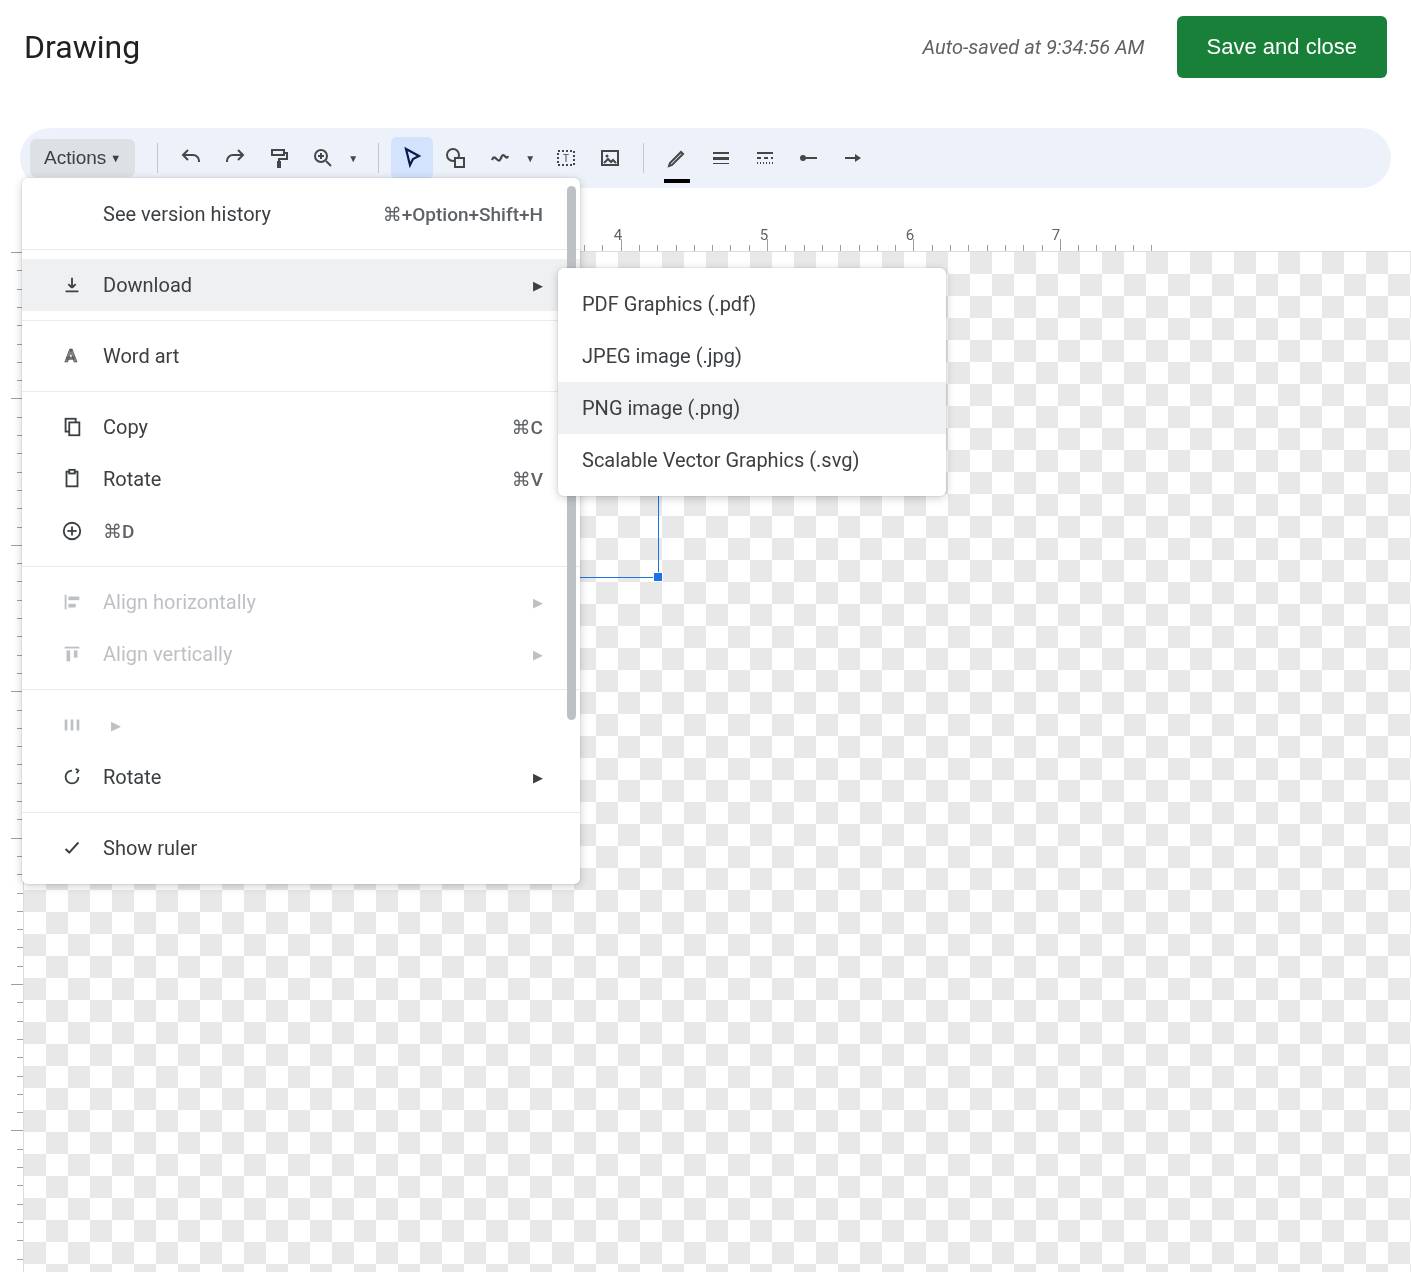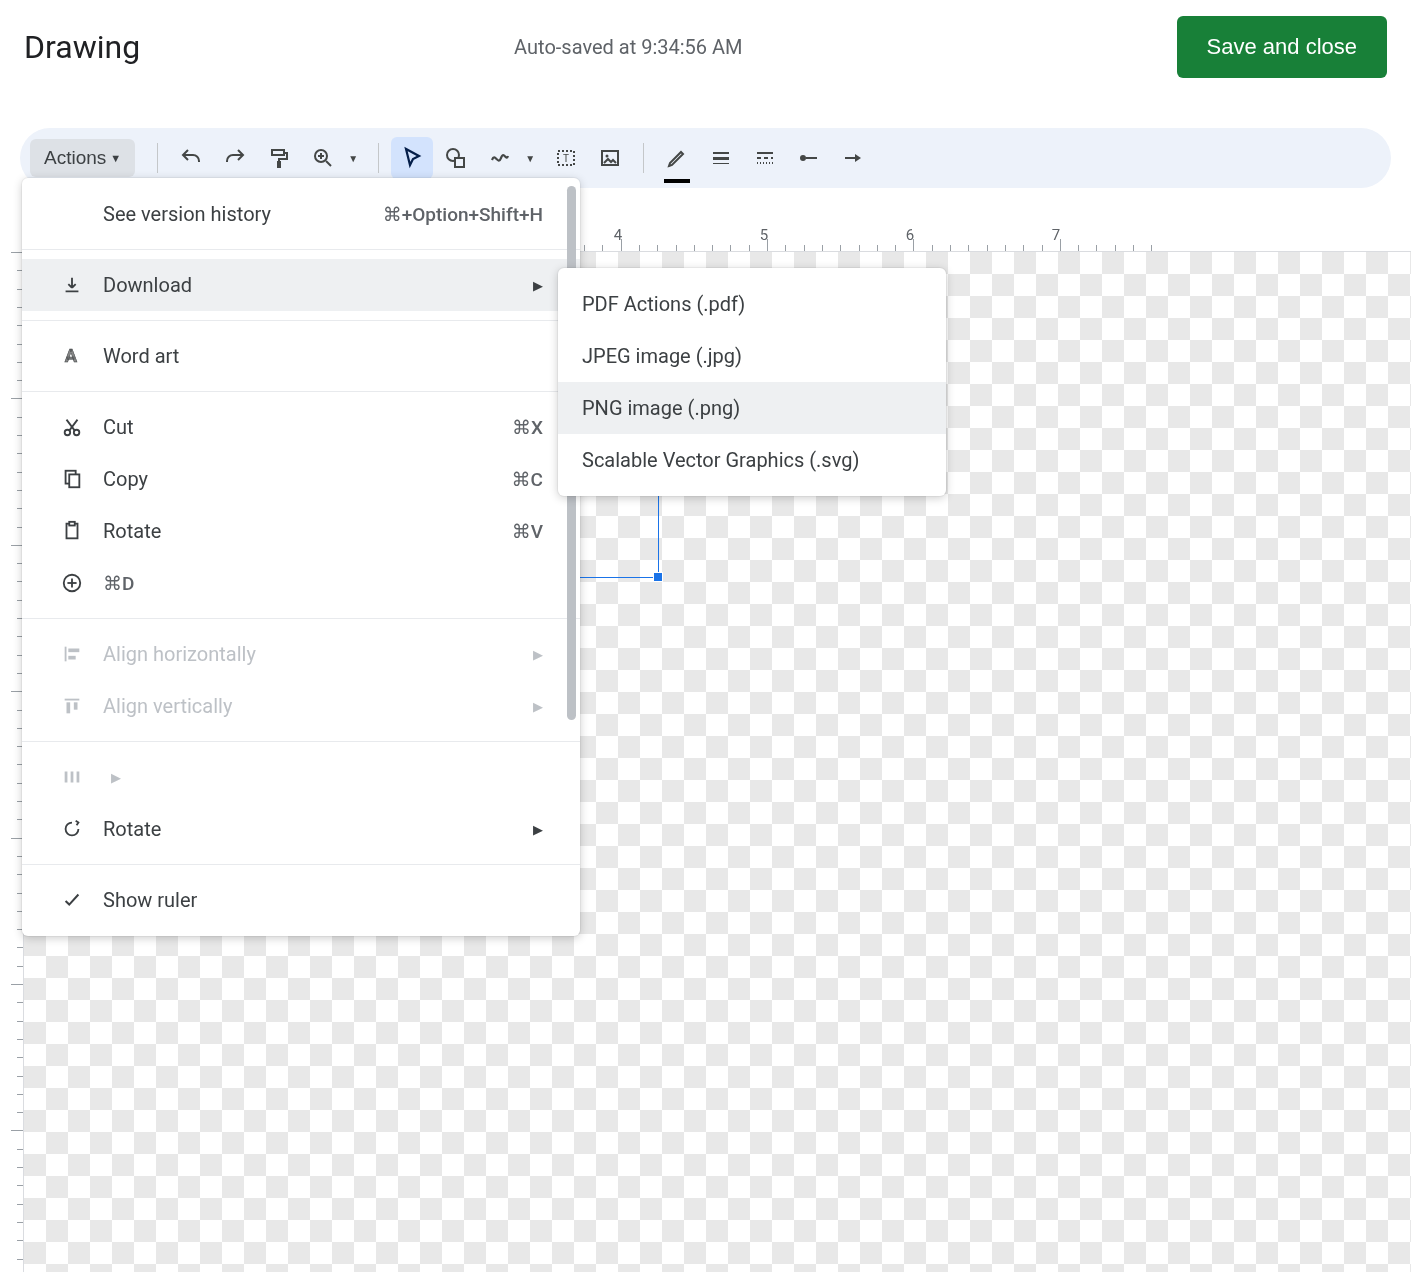--- a/index.html
+++ b/index.html
@@ -20,22 +20,23 @@
 .title {
   font-size: 32px;
   color: #202124;
   font-weight: 400;
   flex: 0 0 auto;
 }
 .autosave {
   font-size: 20px;
   color: #5f6368;
   flex: 1;
-  text-align: center;
+  text-align: right;
   margin-left: -60px;
+  font-style: italic;
 }
 .save-btn {
   background: #188038;
   color: #fff;
   border: none;
   border-radius: 6px;
   padding: 18px 30px;
   font-size: 22px;
   font-weight: 500;
   cursor: pointer;
@@ -500,31 +501,20 @@
           <text x="4" y="19" font-size="20" font-weight="bold" fill="#888" stroke="#3c4043" stroke-width="0.6">A</text>
         </svg>
     </span>
     <span class="label">Word art</span>
   </div>
   <div class="dd-sep"></div>
 
   <div class="dd-item">
     <span class="icon">
       <svg viewBox="0 0 24 24" width="22" height="22">
-          <circle cx="7" cy="18" r="3" fill="none" stroke="#3c4043" stroke-width="2"></circle>
-          <circle cx="17" cy="18" r="3" fill="none" stroke="#3c4043" stroke-width="2"></circle>
-          <path d="M9 16L18 4M15 16L6 4" stroke="#3c4043" stroke-width="2"></path>
-        </svg>
-    </span>
-    <span class="label">Cut</span>
-    <span class="shortcut">⌘X</span>
-  </div>
-  <div class="dd-item">
-    <span class="icon">
-      <svg viewBox="0 0 24 24" width="22" height="22">
           <rect x="5" y="3" width="11" height="14" fill="none" stroke="#3c4043" stroke-width="2"></rect>
           <rect x="9" y="7" width="11" height="14" fill="#fff" stroke="#3c4043" stroke-width="2"></rect>
         </svg>
     </span>
     <span class="label">Copy</span>
     <span class="shortcut">⌘C</span>
   </div>
   <div class="dd-item">
     <span class="icon">
       <svg viewBox="0 0 24 24" width="22" height="22">
@@ -598,21 +588,21 @@
       <svg viewBox="0 0 24 24" width="22" height="22">
           <path d="M5 13l4 4 10-11" fill="none" stroke="#3c4043" stroke-width="2.2"></path>
         </svg>
     </span>
     <span class="label">Show ruler</span>
   </div>
 </div>
 
 <div class="submenu">
   <div class="sub-item">
-    <span>PDF Actions (.pdf)</span>
+    <span>PDF Graphics (.pdf)</span>
   </div>
   <div class="sub-item">
     <span>JPEG image (.jpg)</span>
   </div>
   <div class="sub-item hover">
     <span>PNG image (.png)</span>
   </div>
   <div class="sub-item">
     <span>Scalable Vector Graphics (.svg)</span>
   </div>

